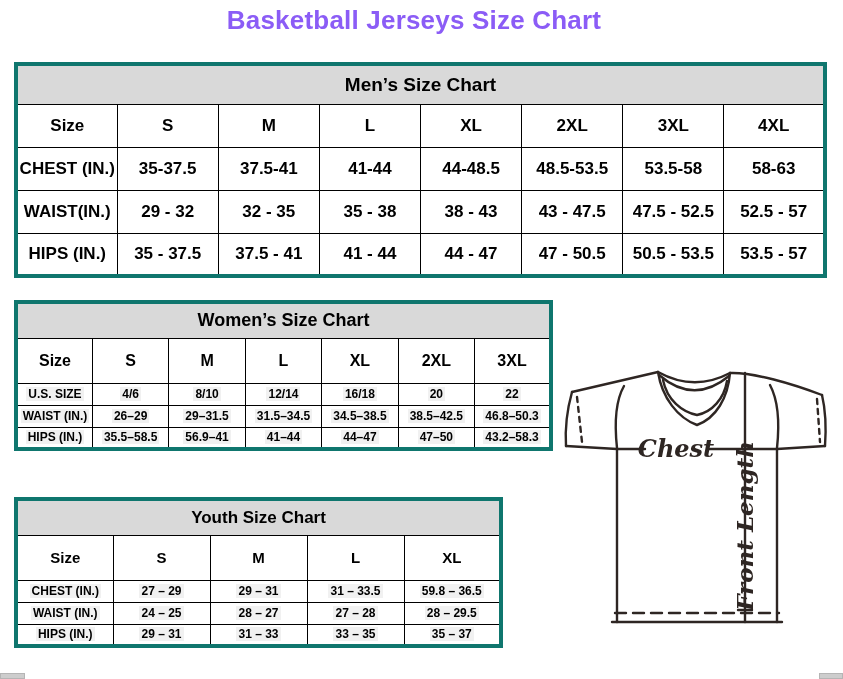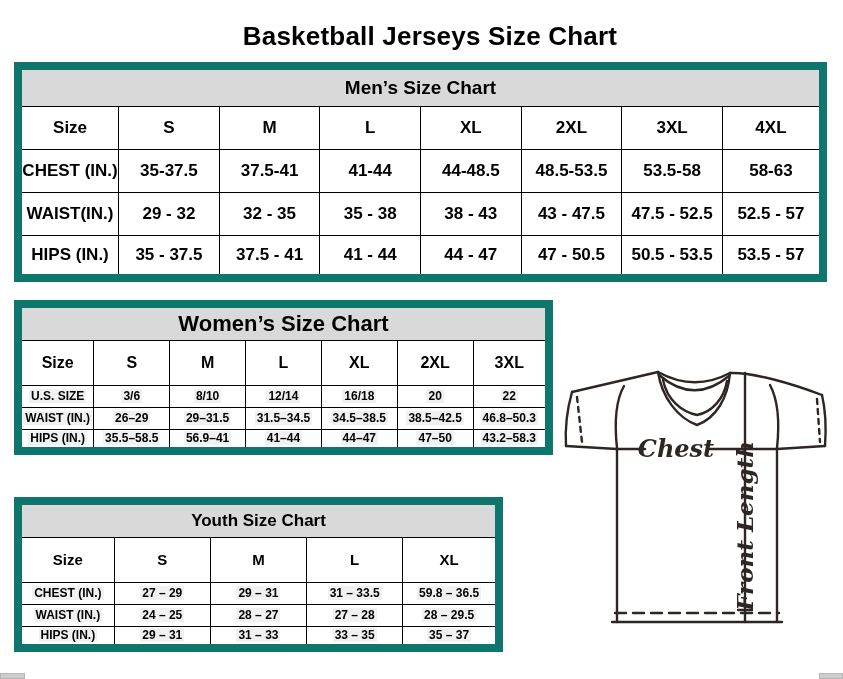--- a/index.html
+++ b/index.html
@@ -6,50 +6,50 @@
   html,body { margin:0; padding:0; }
   body {
     width:843px; height:679px; background:#ffffff;
     font-family:"Liberation Sans", sans-serif;
     overflow:hidden;
   }
   .page { position:relative; width:843px; height:679px; background:#fff; }
 
   .page-title {
     position:absolute; top:5px; left:0; width:828px;
-    margin:16px; text-align:center;
-    font-size:26px; font-weight:bold; color:#000000;
+    margin:0; text-align:center;
+    font-size:26px; font-weight:bold; color:#8b5cf6;
     letter-spacing:0.2px;
   }
 
   table.size-table {
     position:absolute;
     border-collapse:collapse;
     table-layout:fixed;
-    border:8px solid #0f766e;
+    border:4px solid #0f766e;
     background:#fff;
   }
   .size-table th, .size-table td {
     border:1px solid #000;
     text-align:center; vertical-align:middle;
     padding:0; color:#000; font-weight:bold;
     overflow:hidden; white-space:nowrap;
   }
   .size-table .title-row th { background:#d9d9d9; }
 
   table.men   { left:14px; top:62px;  width:813px; }
   table.women { left:14px; top:300px; width:539px; }
   table.youth { left:14px; top:497px; width:489px; }
 
   .men   .title-row th { height:40px; font-size:19px; }
   .men   .head-row  th { height:43px; font-size:17px; }
   .men   .data-row  td { height:43px; font-size:17px; }
   .men   .head-row  th:first-child { width:121px; }
 
-  .women .title-row th { height:36px; font-size:22px; }
+  .women .title-row th { height:36px; font-size:18px; }
   .women .head-row  th { height:45px; font-size:16px; }
   .women .data-row  td { height:22px; font-size:12px; }
   .women .head-row  th:first-child { width:86px; }
 
   .youth .title-row th { height:36px; font-size:17px;margin-top:24px; }
   .youth .head-row  th { height:45px; font-size:15px; }
   .youth .data-row  td { height:22px; font-size:12px; }
   .youth .head-row  th:first-child { width:116px; }
 
   
@@ -132,21 +132,21 @@
           <th>Size</th>
           <th>S</th>
           <th>M</th>
           <th>L</th>
           <th>XL</th>
           <th>2XL</th>
           <th>3XL</th>
         </tr>
         <tr class="data-row">
           <td><span class="cellv">U.S. SIZE</span></td>
-          <td><span class="cellv">3/6</span></td>
+          <td><span class="cellv">4/6</span></td>
           <td><span class="cellv">8/10</span></td>
           <td><span class="cellv">12/14</span></td>
           <td><span class="cellv">16/18</span></td>
           <td><span class="cellv">20</span></td>
           <td><span class="cellv">22</span></td>
         </tr>
         <tr class="data-row">
           <td><span class="cellv">WAIST (IN.)</span></td>
           <td><span class="cellv">26–29</span></td>
           <td><span class="cellv">29–31.5</span></td>

